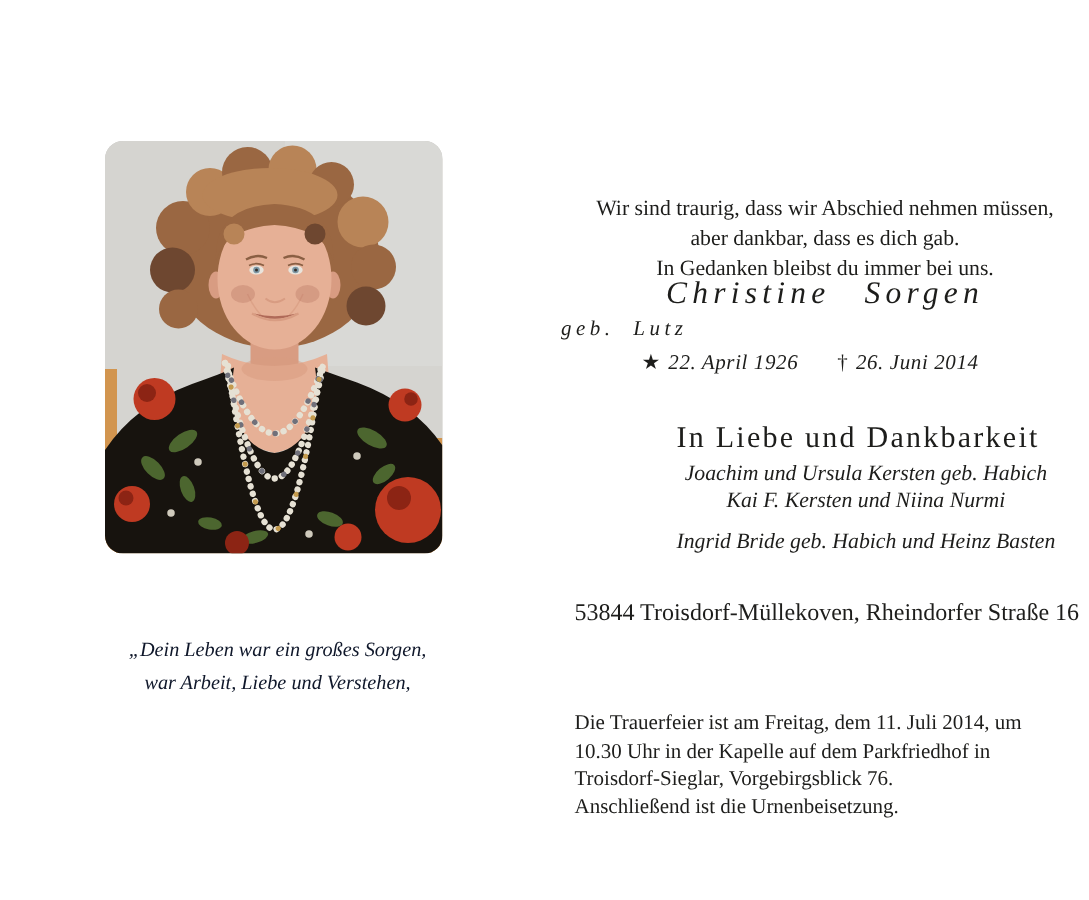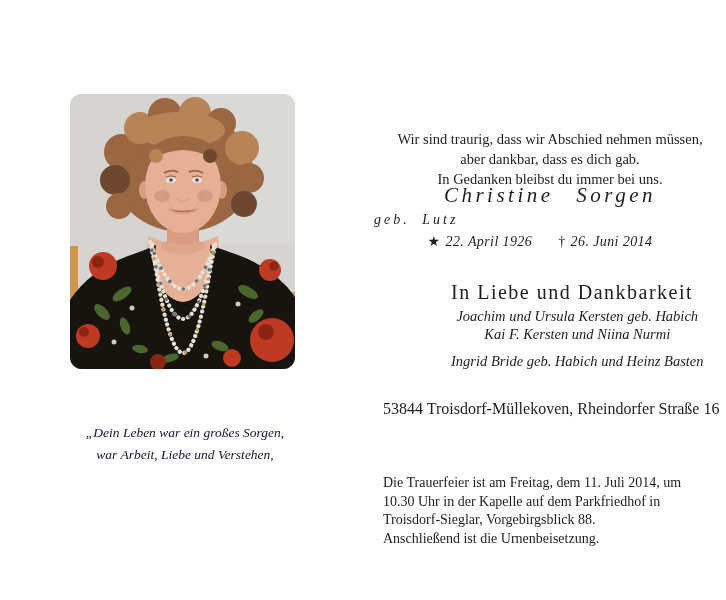--- a/index.html
+++ b/index.html
@@ -212,17 +212,17 @@
     <div>Joachim und Ursula Kersten geb. Habich</div>
     <div>Kai F. Kersten und Niina Nurmi</div>
     <div class="gap-top">Ingrid Bride geb. Habich und Heinz Basten</div>
   </div>
 
   <div class="address">53844 Troisdorf-Müllekoven, Rheindorfer Straße 16</div>
 
   <div class="funeral">
     <div>Die Trauerfeier ist am Freitag, dem 11. Juli 2014, um</div>
     <div>10.30 Uhr in der Kapelle auf dem Parkfriedhof in</div>
-    <div>Troisdorf-Sieglar, Vorgebirgsblick 88.</div>
+    <div>Troisdorf-Sieglar, Vorgebirgsblick 76.</div>
     <div>Anschließend ist die Urnenbeisetzung.</div>
   </div>
 
 </div>
 
 </body></html>

